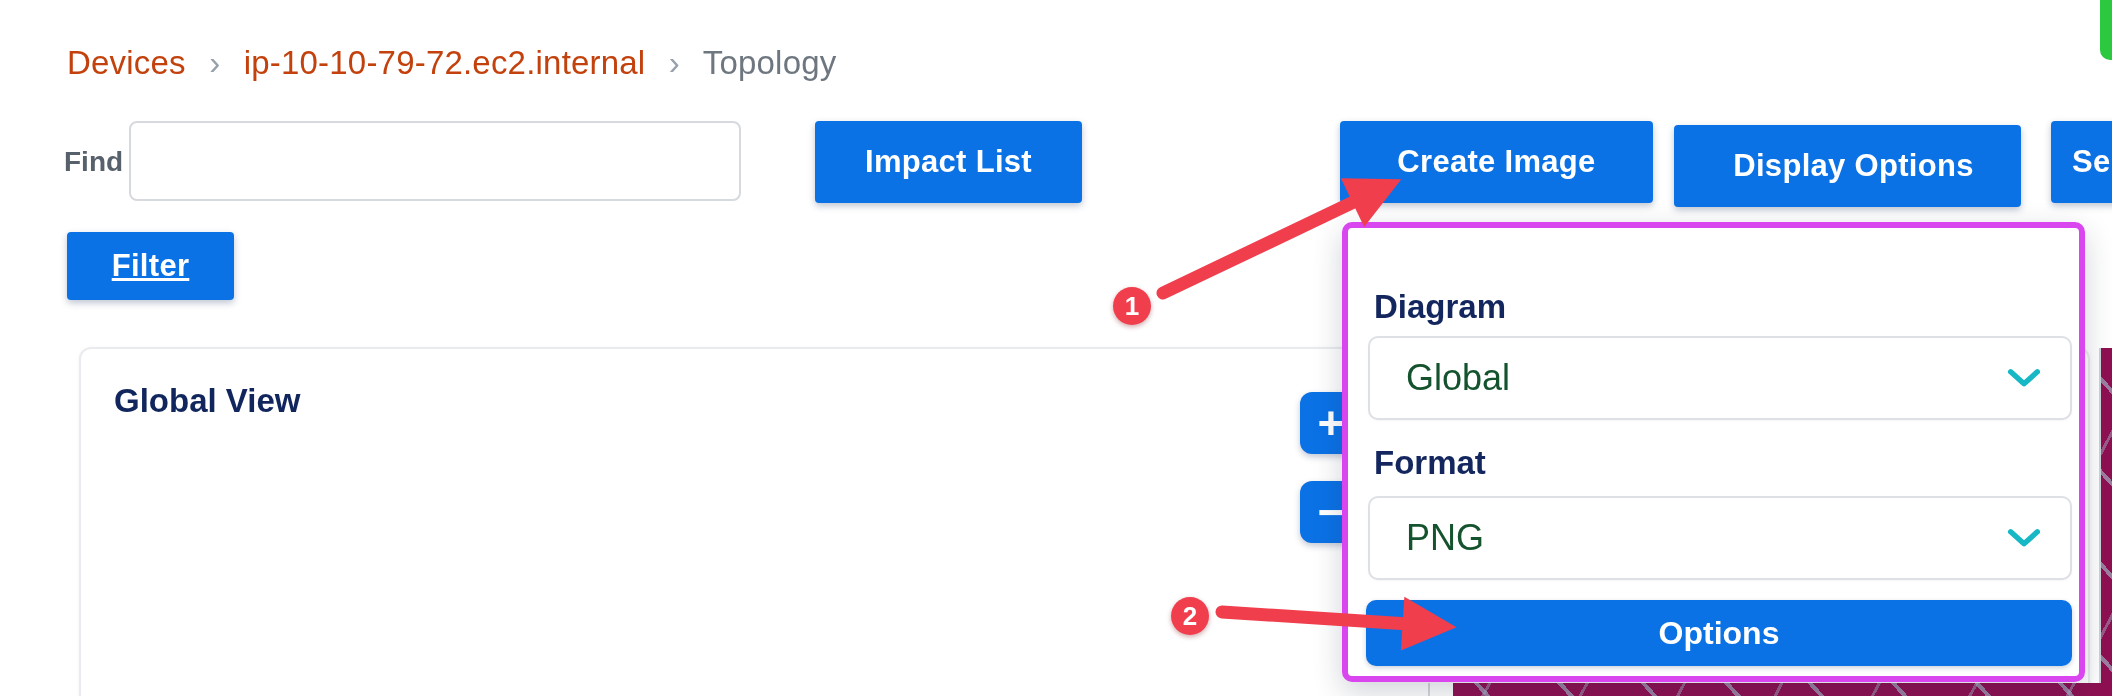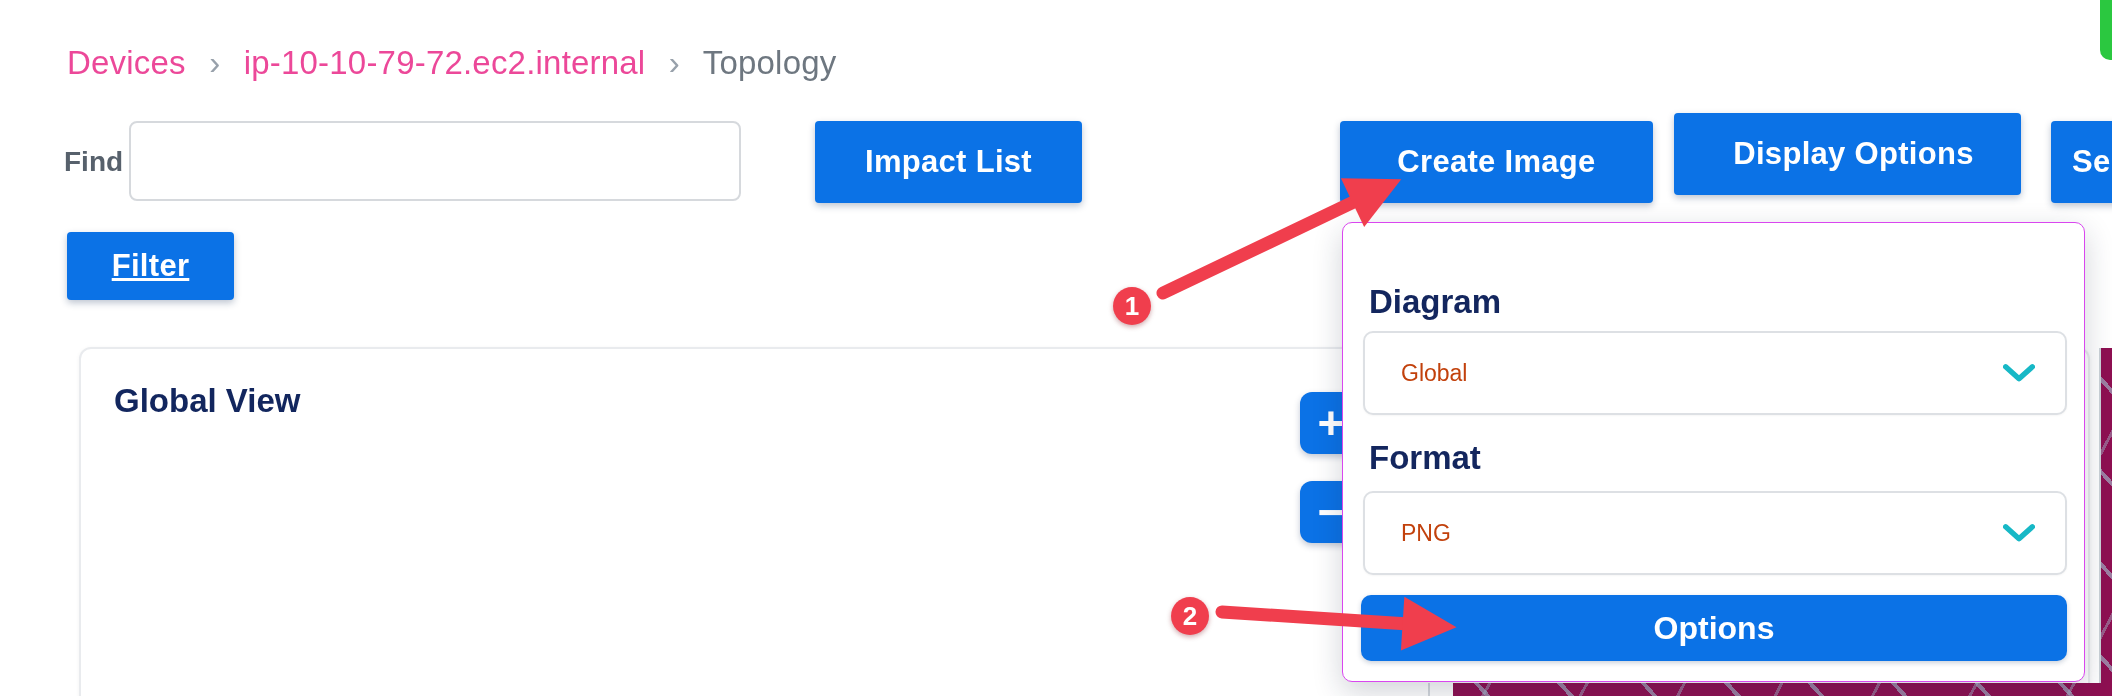--- a/index.html
+++ b/index.html
@@ -2,39 +2,39 @@
 <html><head>
 <meta charset="utf-8">
 <style>
   html,body{margin:0;padding:0;background:#fff;}
   .screen{position:relative;width:2112px;height:696px;overflow:hidden;background:#ffffff;
           font-family:"Liberation Sans",sans-serif;}
 
   
   .breadcrumb{position:absolute;left:67px;top:44px;font-size:33px;font-weight:500;
               letter-spacing:.2px;white-space:nowrap;}
-  .crumb-link{color:#ec4899;cursor:pointer;margin-top:14px;}
+  .crumb-link{color:#c2410c;cursor:pointer;margin-top:14px;}
   .crumb-sep{color:#98a1ab;margin:0 14px;font-weight:400;}
   .crumb-current{color:#6e7780;}
 
   
   .find-label{position:absolute;left:64px;top:146px;font-size:28px;font-weight:700;color:#57616c;}
   .find-input{position:absolute;left:129px;top:121px;width:612px;height:80px;background:#fff;
               border:2px solid #d6d9dd;border-radius:8px;font-size:30px;color:#13265e;
               padding:0 24px;box-sizing:border-box;outline:none;}
 
   
   .btn{position:absolute;height:82px;background:#0b72e6;color:#fff;border:none;border-radius:4px;
        font-family:"Liberation Sans",sans-serif;font-size:31px;font-weight:700;letter-spacing:.3px;
        display:flex;align-items:center;justify-content:center;cursor:pointer;
        box-shadow:0 3px 7px rgba(20,45,90,.28);z-index:5;}
   .btn-impact{left:815px;top:121px;width:267px;}
   .btn-legend{left:1107px;top:121px;width:209px;}
   .btn-create{left:1340px;top:121px;width:313px;}
-  .btn-display{left:1674px;top:113px;width:347px;padding-left:18px;}
+  .btn-display{left:1674px;top:125px;width:347px;padding-left:18px;}
   .btn-settings{left:2051px;top:121px;width:120px;justify-content:flex-start;
                 padding-left:21px;overflow:hidden;}
   .btn-filter{left:67px;top:232px;width:167px;height:68px;text-decoration:underline;}
 
   
   .green-strip{position:absolute;left:2100px;top:0;width:22px;height:60px;background:#2bc840;
                border-radius:0 0 0 10px;z-index:4;}
 
   
   .gv-card{position:absolute;left:79px;top:347px;width:2011px;height:420px;background:#fff;
@@ -55,32 +55,32 @@
      background-image:
        repeating-linear-gradient(48deg, transparent 0 24px, rgba(165,185,205,.65) 24px 28px, transparent 28px 62px),
        repeating-linear-gradient(-62deg, transparent 0 38px, rgba(165,185,205,.45) 38px 41px, transparent 41px 86px);}
   .map-sliver{position:absolute;left:2099px;top:348px;width:13px;height:348px;
               border-left:2px solid #ccd2d8;z-index:3;}
   .map-bottom{position:absolute;left:1453px;top:683px;width:659px;height:13px;z-index:3;}
   .map-card-edge{position:absolute;left:1428px;top:683px;width:2px;height:13px;background:#d4d8dd;z-index:3;}
 
   
   .dialog{position:absolute;left:1342px;top:222px;width:743px;height:460px;background:#fff;
-          border:1px solid #d946ef;border-radius:10px;box-sizing:border-box;
+          border:6px solid #d946ef;border-radius:10px;box-sizing:border-box;
           box-shadow:0 10px 30px rgba(25,35,60,.20);z-index:10;}
   .dlg-label{position:absolute;left:26px;font-size:33px;font-weight:700;color:#13265e;}
   .dlg-label-diagram{top:60px;}
   .dlg-label-format{top:216px;}
   .dlg-select{position:absolute;left:20px;width:704px;height:84px;background:#fff;
               border:2px solid #dde0e4;border-radius:10px;box-sizing:border-box;
               display:flex;align-items:center;justify-content:space-between;
               padding:0 30px 0 36px;cursor:pointer;box-shadow:0 1px 2px rgba(0,0,0,.04);}
   .dlg-select-diagram{top:108px;}
   .dlg-select-format{top:268px;}
-  .dlg-select .value{font-size:23px;color:#c2410c;text-align:right;}
+  .dlg-select .value{font-size:36px;color:#14532d;text-align:right;}
   .dlg-download{position:absolute;left:18px;top:372px;width:706px;height:66px;background:#0b72e6;
                 color:#fff;border:none;border-radius:10px;font-family:"Liberation Sans",sans-serif;
                 font-size:32px;font-weight:700;cursor:pointer;display:flex;align-items:center;
                 justify-content:center;box-shadow:0 2px 5px rgba(20,45,90,.22);}
 
   
   .anno-svg{position:absolute;left:0;top:0;width:2112px;height:696px;pointer-events:none;z-index:50;}
   .badge{position:absolute;width:38px;height:38px;border-radius:50%;background:#f03e4d;color:#fff;
          font-size:26px;font-weight:700;display:flex;align-items:center;justify-content:center;
          z-index:55;box-shadow:0 2px 5px rgba(120,10,20,.35);}

